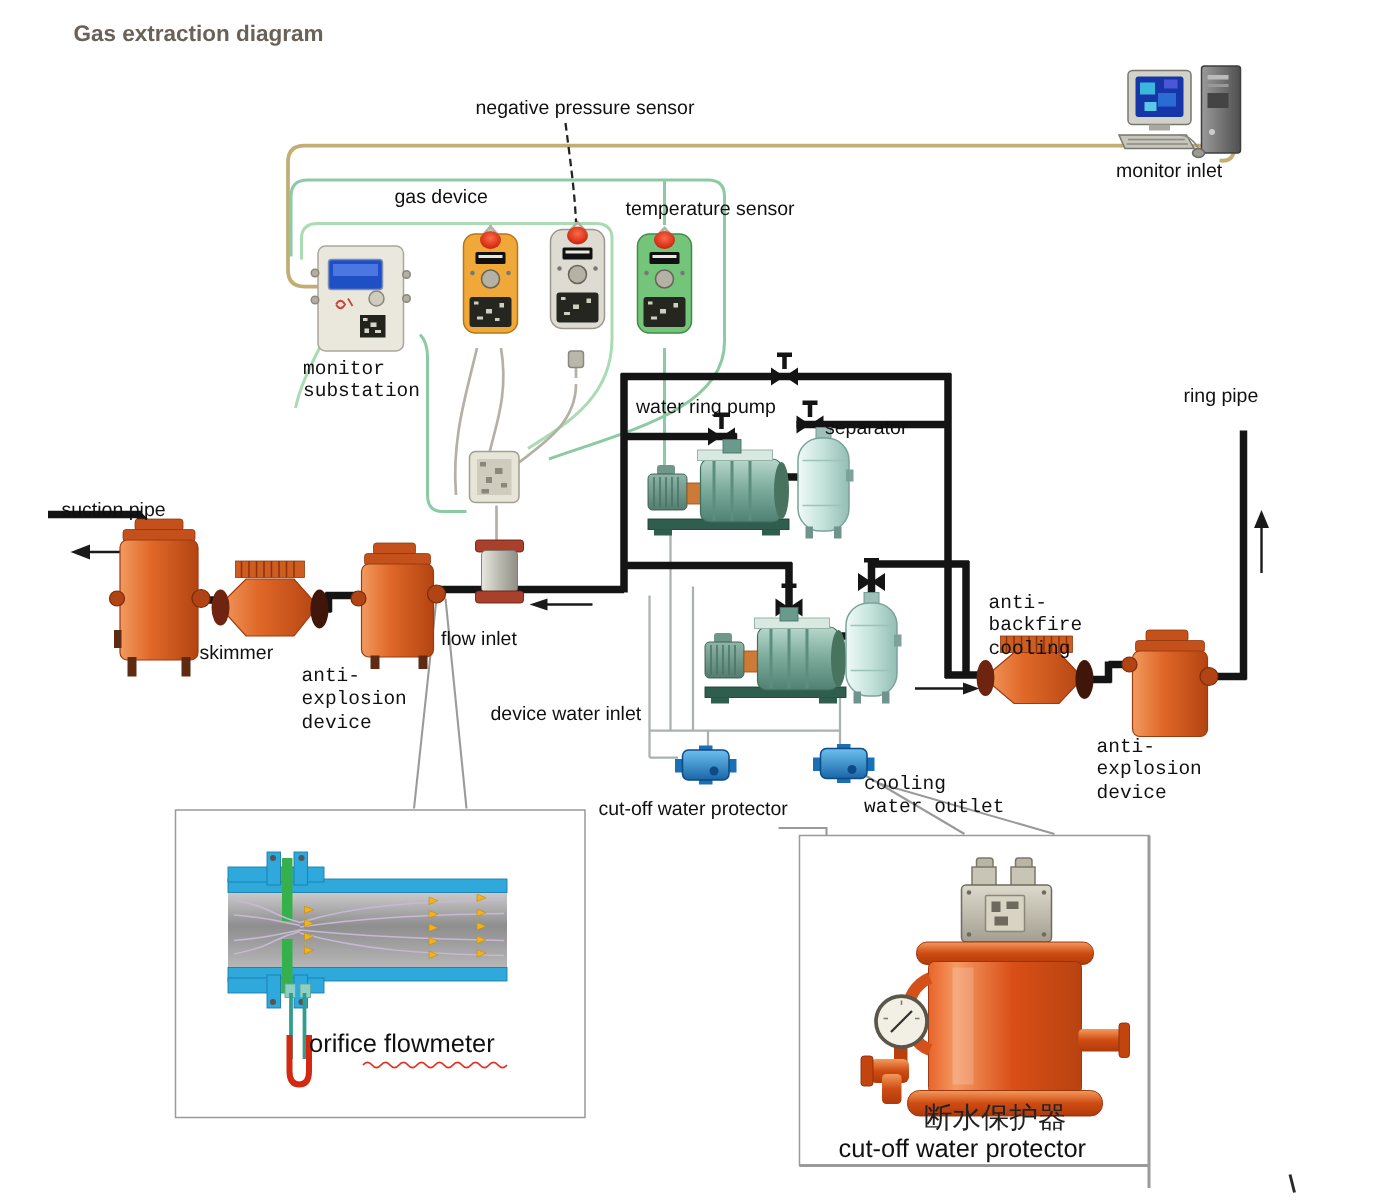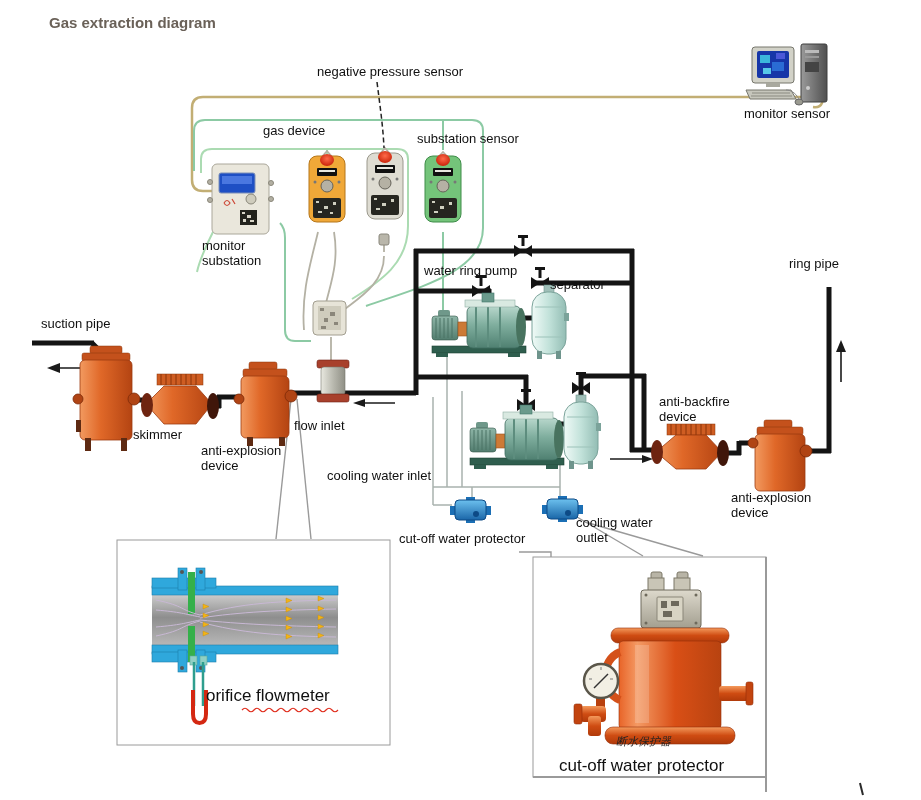--- a/index.html
+++ b/index.html
@@ -1,23 +1,23 @@
 <!DOCTYPE html>
 <html style="--title-text: #6a6158; --pipe: #141414; --wire-tan: #c2ae74; --wire-green: #8ccaa4; --sensor-orange: #f0a838; --sensor-white: #dedcd2; --sensor-green: #74c47a; --vessel-orange: #d85a20; --separator-cyan: #bfe0da; --pump-green: #6d9c8d; --protector-blue: #2f8fd0; --screen-blue: #2a52c8;"><head>
 <meta charset="utf-8">
 <style>
   html,body{margin:0;padding:0;background:#fff;}
   #stage{position:relative;width:921px;height:800px;background:#ffffff;overflow:hidden;
          font-family:"Liberation Sans",sans-serif;}
   #gfx{position:absolute;left:0;top:0;}
   .lbl{position:absolute;font:13px/1.18 "Liberation Sans",sans-serif;color:#101010;white-space:nowrap;}
-  .wrap{white-space:normal;}
+  .wrap{white-space:normal;font-family:Liberation Mono, monospace;}
   .title{font-size:15px;font-weight:bold;color:var(--title-text,#6a6158);}
   .big{font-size:17px;}
-  .zh{font-size:11px;color:#222;font-style:italic;}
+  .zh{font-size:19px;color:#222;}
   
   .w-tan{stroke:var(--wire-tan,#c2ae74);stroke-width:2.5;fill:none;}
   .w-grn1{stroke:var(--wire-green,#8ccaa4);stroke-width:2;fill:none;}
   .w-grn2{stroke:#abdbb2;stroke-width:2;fill:none;}
   .w-gray{stroke:#b4b1a4;stroke-width:1.8;fill:none;}
   .w-cool{stroke:#a9b2ae;stroke-width:1.5;fill:none;}
   .w-lead{stroke:#9a9a9a;stroke-width:1.4;fill:none;}
   .w-dash{stroke:#222;stroke-width:1.5;stroke-dasharray:5 3;fill:none;}
   .pipe path{stroke:var(--pipe,#141414);stroke-width:5;fill:none;}
   .arr path{stroke:#1a1a1a;stroke-width:1.6;fill:none;}
@@ -415,33 +415,33 @@
     <path d="M594,688 L608,674" stroke="#333" stroke-width="1.5"></path>
     <path d="M601,667 V670 M613,679 H610 M592,679 H589" stroke="#777" stroke-width="1"></path>
     <rect x="605" y="727" width="130" height="17" rx="8" fill="url(#gOrangeH)" stroke="#942e08" stroke-width="0.6"></rect>
   </g>
 
   <path d="M860,783 L863,795" stroke="#2a2a2a" stroke-width="2"></path>
 </svg>
 
 <div class="lbl title" style="left:49px;top:14px">Gas extraction diagram</div>
 <div class="lbl" style="left:317px;top:64px">negative pressure sensor</div>
-<div class="lbl" style="left:744px;top:106px">monitor sensor</div>
+<div class="lbl" style="left:744px;top:106px">monitor inlet</div>
 <div class="lbl" style="left:263px;top:123px">gas device</div>
-<div class="lbl" style="left:417px;top:131px">substation sensor</div>
+<div class="lbl" style="left:417px;top:131px">temperature sensor</div>
 <div class="lbl wrap" style="left:202px;top:238px;width:76px">monitor substation</div>
 <div class="lbl" style="left:424px;top:263px">water ring pump</div>
 <div class="lbl" style="left:550px;top:277px">separator</div>
 <div class="lbl" style="left:789px;top:256px">ring pipe</div>
-<div class="lbl" style="left:41px;top:316px">suction pipe</div>
+<div class="lbl" style="left:41px;top:332px">suction pipe</div>
 <div class="lbl" style="left:133px;top:427px">skimmer</div>
 <div class="lbl wrap" style="left:201px;top:443px;width:100px">anti-explosion device</div>
 <div class="lbl" style="left:294px;top:418px">flow inlet</div>
-<div class="lbl" style="left:327px;top:468px">cooling water inlet</div>
-<div class="lbl wrap" style="left:659px;top:394px;width:88px">anti-backfire device</div>
+<div class="lbl" style="left:327px;top:468px">device water inlet</div>
+<div class="lbl wrap" style="left:659px;top:394px;width:88px">anti-backfire cooling</div>
 <div class="lbl wrap" style="left:731px;top:490px;width:100px">anti-explosion device</div>
 <div class="lbl" style="left:399px;top:531px">cut-off water protector</div>
 <div class="lbl wrap" style="left:576px;top:515px;width:95px">cooling water outlet</div>
 <div class="lbl big" style="left:206px;top:686px">orifice flowmeter</div>
 <div class="lbl zh" style="left:616px;top:735px">断水保护器</div>
 <div class="lbl big" style="left:559px;top:756px">cut-off water protector</div>
 
 </div>
 
 </body></html>

